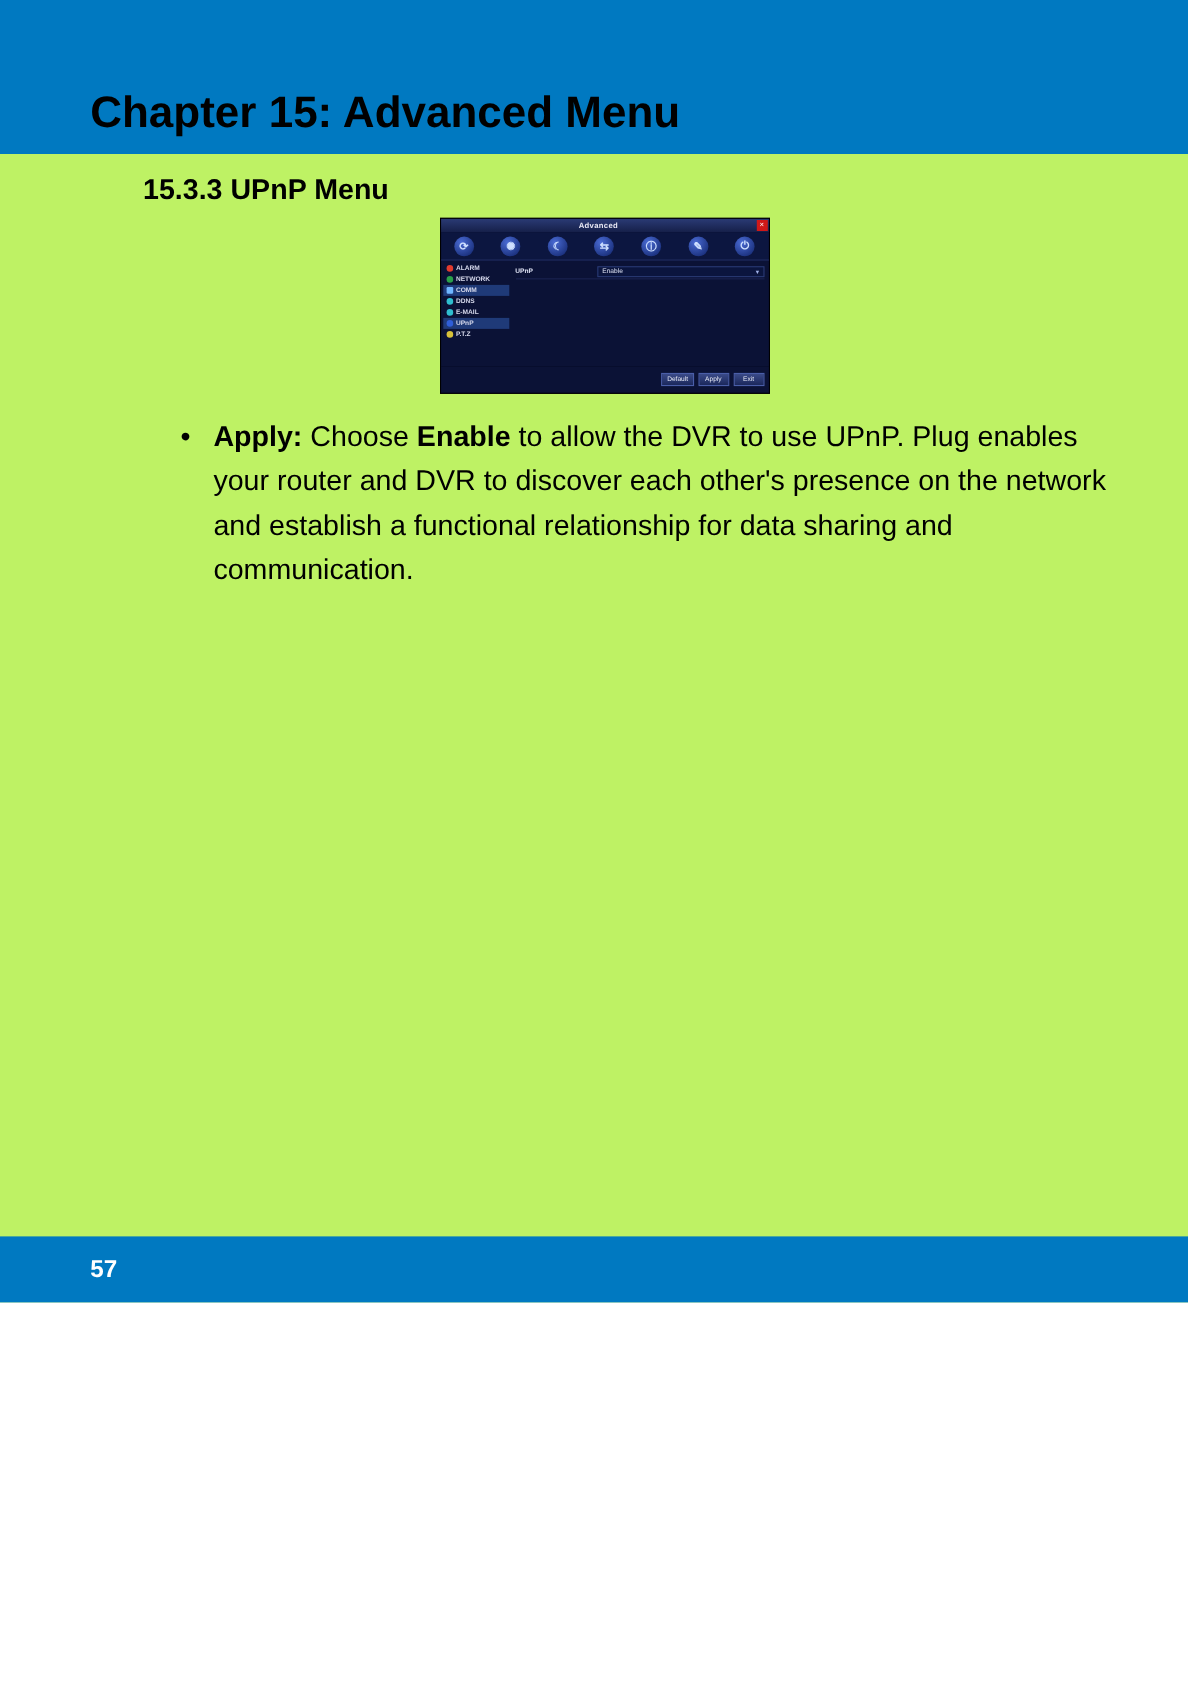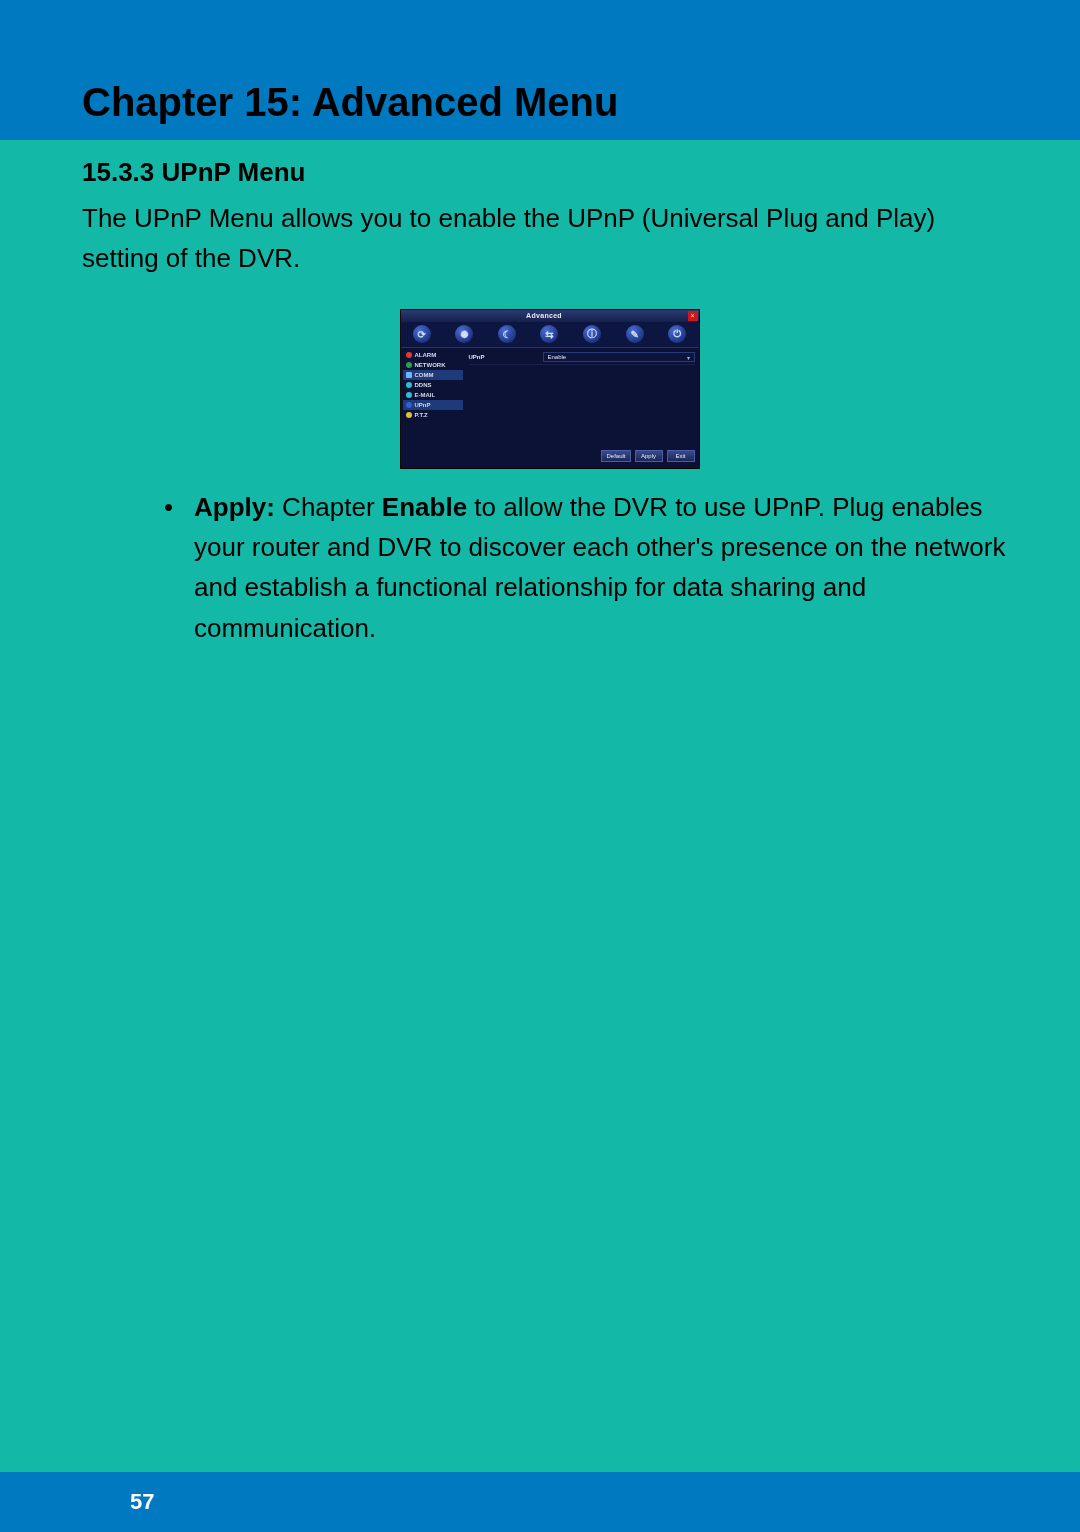--- a/index.html
+++ b/index.html
@@ -1,21 +1,21 @@
 <!DOCTYPE html>
 <html><head>
 <meta charset="utf-8">
 <style>
   * { box-sizing: border-box; margin: 0; padding: 0; }
   html, body { width: 1080px; height: 1532px; background: #fff; font-family: Arial, Helvetica, sans-serif; }
-  .page { position: relative; width: 1080px; height: 1532px; background: #14b8a6; }
+  .page { position: relative; width: 1080px; height: 1184px; background: #bef264; }
   .hdr-blue { position: absolute; left: 0; top: 0; width: 1080px; height: 140px; background: #0079c1; }
   .chapter-title { position: absolute; left: 82px; top: 80px; font-size: 40px; font-weight: bold; color: #000; }
   .content { position: absolute; left: 82px; top: 155px; width: 935px; color: #000; }
-  .section-heading { font-size: 26px; font-weight: bold; line-height: 1.35; margin-bottom: 8px; }
+  .section-heading { font-size: 26px; font-weight: bold; line-height: 1.35; margin-bottom: 8px; margin-left: 48px; }
   .para { font-size: 26px; line-height: 1.55; margin-bottom: 30px; }
   .bold { font-weight: bold; }
 
   
   .dvr-wrap { width: 300px; margin: 6px auto 18px auto; }
   .dvr { width: 300px; background: #000012; border: 1px solid #000; font-family: Arial, sans-serif; color: #cfd4e8; }
   .dvr-titlebar { display: flex; align-items: center; height: 12px; background: linear-gradient(#2a3a74,#16204a); position: relative; }
   .dvr-titlebar .t { flex: 1; text-align: center; font-size: 7px; color: #e8e8f4; font-weight: bold; letter-spacing: .3px; }
   .dvr-titlebar .close { width: 10px; height: 10px; margin-right: 1px; background: #d01818; color:#fff; font-size:7px; line-height:10px; text-align:center; }
   .dvr-iconrow { display: flex; justify-content: space-around; align-items: center; height: 26px; background: #0c1640; border-bottom: 1px solid #26336a; }
@@ -37,33 +37,32 @@
   .dvr-row .sel { flex:1; height:10px; background:#0b153e; border:1px solid #2a3a74; font-size:6px; color:#dfe3f4; padding-left:4px; display:flex; align-items:center; justify-content:space-between; }
   .dvr-row .sel .chev { width:10px; text-align:center; color:#9fb1e8; font-size:6px; }
   .dvr-btnrow { display:flex; justify-content:flex-end; gap:4px; padding: 6px 4px; background:#0b1236; }
   .dvr-btnrow .b { min-width:28px; height:12px; background: linear-gradient(#3a4a88,#1b285c); border:1px solid #4a5ea8; font-size:6px; color:#e6e9f6; display:flex; align-items:center; justify-content:center; padding:0 4px; }
 
   .bullet-block { padding-left: 82px; }
   .bullet { display: flex; font-size: 26px; line-height: 1.55; }
   .bullet .dot { width: 30px; flex: 0 0 30px; text-align: left; }
   .bullet .txt { flex: 1; }
 
-  .ftr-blue { position: absolute; left: 0; bottom: 0; width: 1080px; height: 60px; background: #0079c1; color: #fff; display:flex; align-items:center;padding-left:48px; }
+  .ftr-blue { position: absolute; left: 0; bottom: 0; width: 1080px; height: 60px; background: #0079c1; color: #fff; display:flex; align-items:center; }
   .ftr-blue .pg { margin-left: 82px; font-size: 22px; font-weight: bold; }
 </style>
 </head>
 <body>
 <div class="page">
 
   <div class="hdr-blue"></div>
   <div class="chapter-title">Chapter 15: Advanced Menu</div>
 
   <div class="content">
     <div class="section-heading">15.3.3 UPnP Menu</div>
-    <div class="para">The UPnP Menu allows you to enable the UPnP (Universal Plug and Play) setting of the DVR.</div>
 
 
     <div class="dvr-wrap">
       <div class="dvr">
         <div class="dvr-titlebar">
           <div class="t">Advanced</div>
           <div class="close">×</div>
         </div>
         <div class="dvr-iconrow">
           <div class="ic">⟳</div>
@@ -120,21 +119,21 @@
           <div class="b">Apply</div>
           <div class="b">Exit</div>
         </div>
       </div>
     </div>
 
     <div class="bullet-block">
       <div class="bullet">
         <div class="dot">•</div>
         <div class="txt">
-          <span class="bold">Apply: </span><span>Chapter </span><span class="bold">Enable</span><span> to allow the DVR to use UPnP. Plug enables your router and DVR to discover each other's presence on the network and establish a functional relationship for data sharing and communication.</span>
+          <span class="bold">Apply: </span><span>Choose </span><span class="bold">Enable</span><span> to allow the DVR to use UPnP. Plug enables your router and DVR to discover each other's presence on the network and establish a functional relationship for data sharing and communication.</span>
         </div>
       </div>
     </div>
   </div>
 
   <div class="ftr-blue">
     <div class="pg">57</div>
   </div>
 </div>
 

